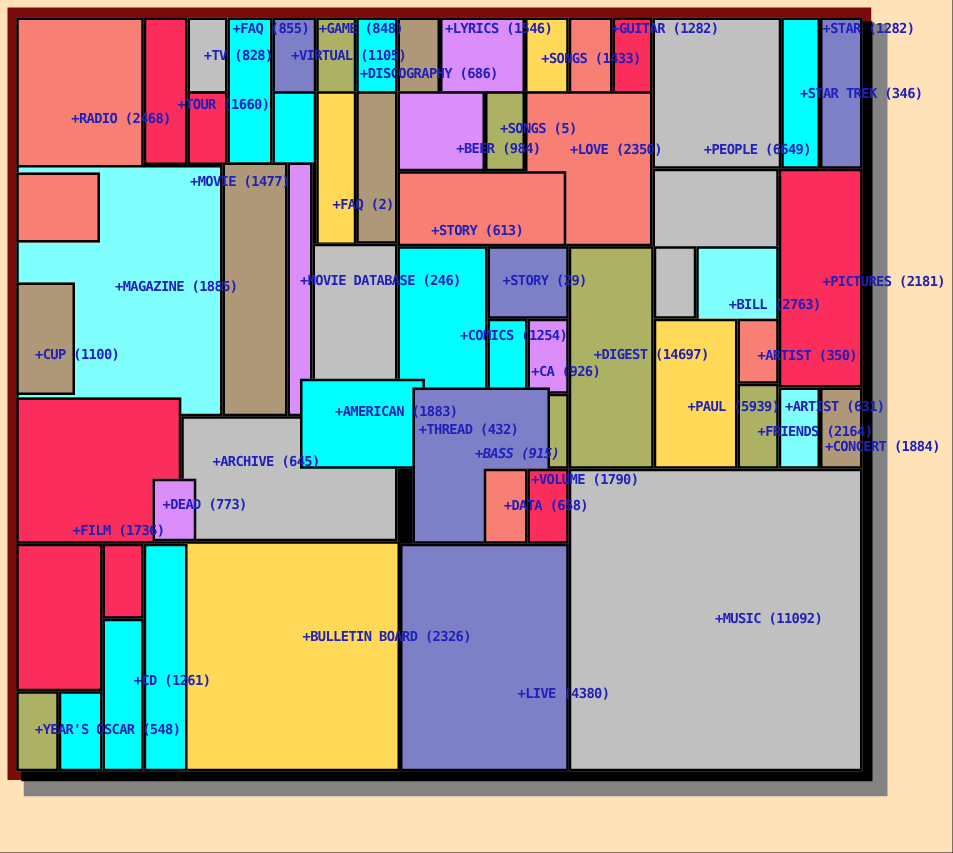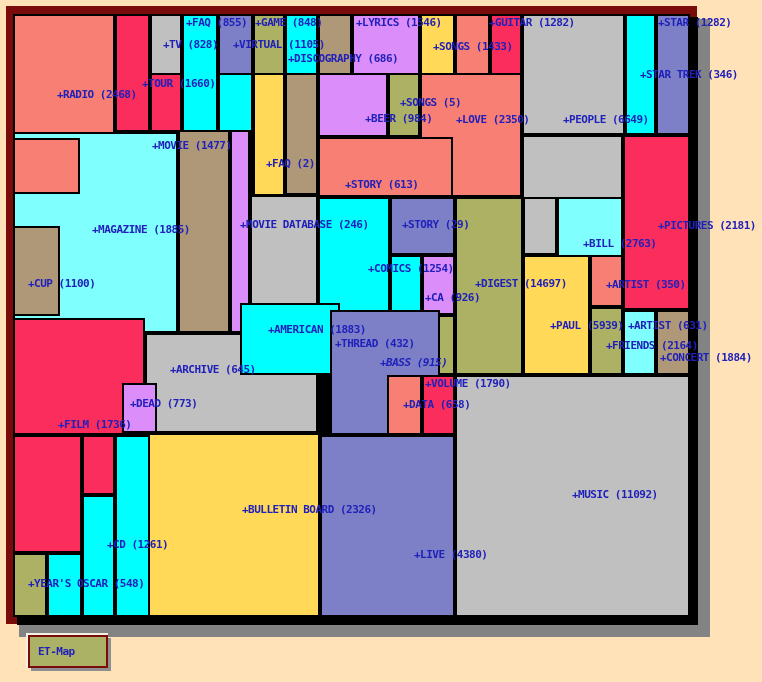--- a/index.html
+++ b/index.html
@@ -152,14 +152,13 @@
       <div class="tile-label" style="left: 130px; top: 397px; color: rgb(32, 32, 187);">+DEAD (773)</div>
       <div class="tile-label" style="left: 403px; top: 398px; color: rgb(32, 32, 187);">+DATA (658)</div>
       <div class="tile-label" style="left: 58px; top: 418px; color: rgb(32, 32, 187);">+FILM (1736)</div>
       <div class="tile-label" style="left: 572px; top: 488px; color: rgb(32, 32, 187);">+MUSIC (11092)</div>
       <div class="tile-label" style="left: 242px; top: 503px; color: rgb(32, 32, 187);">+BULLETIN BOARD (2326)</div>
       <div class="tile-label" style="left: 385px; top: 548px; color: rgb(32, 32, 187); margin-left: 29px;">+LIVE (4380)</div>
       <div class="tile-label" style="left: 107px; top: 538px; color: rgb(32, 32, 187);">+CD (1261)</div>
       <div class="tile-label" style="left: 28px; top: 577px; color: rgb(32, 32, 187);">+YEAR'S OSCAR (548)</div>
     </div>
 
-  <button class="toolbar-button" id="btn-etmap">ET-Map</button>
 </div>
 
 </body></html>

